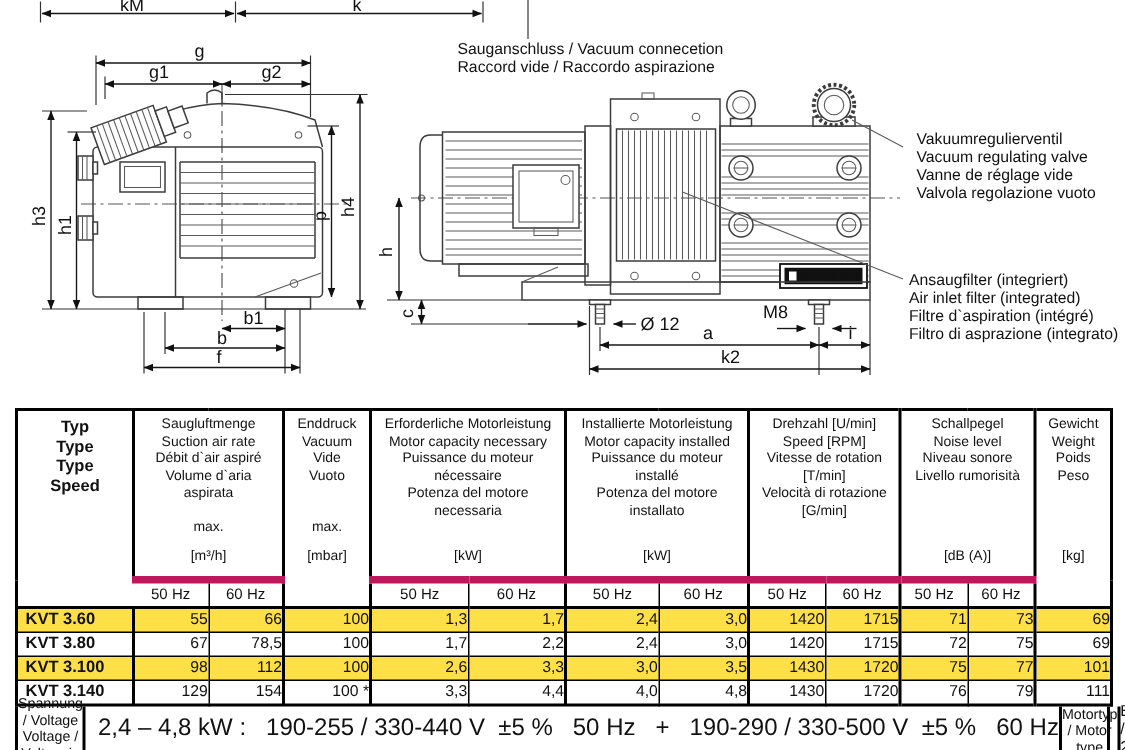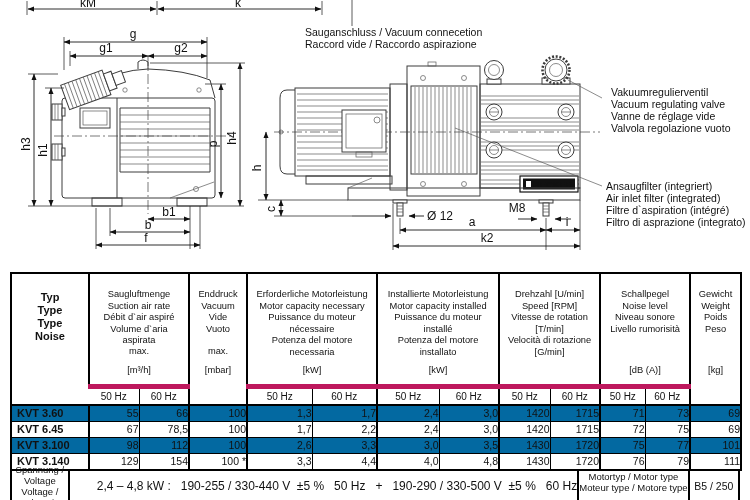--- a/index.html
+++ b/index.html
@@ -18,34 +18,34 @@
   .dt{font-size:12px}
   .an{font-size:10.5px}
   .brandtxt{font-size:8.5px;font-weight:bold;letter-spacing:.6px;fill:#fff}
 
   .tablewrap{position:absolute;left:10px;top:272px;width:730px}
   table.spec{border-collapse:collapse;table-layout:fixed;width:730px;border:2px solid #000}
   .spec th,.spec td{border-left:1px solid #000;padding:0;font-weight:normal;overflow:hidden}
   .spec th:first-child,.spec td:first-child{border-left:none}
   .spec .g{border-left:2px solid #000}
   .hrow th{height:110px;vertical-align:top;font-size:9.3px;line-height:11.6px;text-align:center}
-  .hc{position:relative;height:110px;padding-top:15px;box-sizing:border-box}
+  .hc{position:relative;height:110px;padding-top:3px;box-sizing:border-box}
   .hmax{position:absolute;bottom:26px;left:0;right:0;text-align:center}
   .hunit{position:absolute;bottom:7px;left:0;right:0;text-align:center}
   .typnames{font-weight:bold;font-size:11px;line-height:13px;padding-top:2px}
   tr.sub th{border-top:5px solid #be185d;height:15px;font-size:10px;text-align:center}
   tbody td{border-top:1.5px solid #000;height:15px;font-size:10.5px;text-align:right;line-height:15px}
   tbody tr:first-child td{border-top:2px solid #000}
-  tbody tr.shade{background:#0369a1}
+  tbody tr.shade{background:#fde047}
   td.typ{font-weight:bold;text-align:left;padding-left:5px;font-size:11px}
 
   .vrow{display:flex;width:730px;box-sizing:border-box;border:2px solid #000;border-top:none;height:31px;align-items:stretch}
   .vrow .vl{width:78px;border-right:2px solid #000;font-size:9.5px;line-height:11px;
             display:flex;flex-direction:column;justify-content:center;text-align:center;box-sizing:border-box}
-  .vrow .vv{flex:1;font-size:12px;display:flex;align-items:center;padding-left:27px;white-space:pre}
+  .vrow .vv{flex:1;font-size:16px;display:flex;align-items:center;padding-left:8px;white-space:pre}
   .vrow .ml{width:150px;border-left:2px solid #000;font-size:9.5px;line-height:11px;
             display:flex;flex-direction:column;justify-content:flex-start;text-align:center;box-sizing:border-box}
   .vrow .mv{width:68px;border-left:2px solid #000;font-size:10.5px;display:flex;align-items:center;justify-content:center;box-sizing:border-box}
 
   .prow{display:flex;width:730px;box-sizing:border-box;border-left:2px solid #000;border-right:2px solid #000;height:14px}
   .prow .pc{border-left:1.5px solid #000;box-sizing:border-box}
   .prow .pc:first-child{border-left:none;font-size:10px;font-weight:bold;text-align:center;padding-top:2px}
 </style>
 </head>
 <body>
@@ -285,21 +285,21 @@
     <col style="width:51px">
   </colgroup>
   <thead>
     <tr class="hrow">
       <th rowspan="2">
         <div class="hc">
               <div class="typnames">
           <div>Typ</div>
                 <div>Type</div>
           <div>Type</div>
-                <div>Noise</div>
+                <div>Speed</div>
         </div>
             </div>
       </th>
       <th colspan="2" class="g">
         <div class="hc">
           <div>Saugluftmenge</div>
               <div>Suction air rate</div>
           <div>Débit d`air aspiré</div>
               <div>Volume d`aria</div>
           <div>aspirata</div>
@@ -391,21 +391,21 @@
       <td>1,7</td>
       <td class="g">2,4</td>
       <td>3,0</td>
       <td class="g">1420</td>
       <td>1715</td>
       <td class="g">71</td>
       <td>73</td>
       <td class="g">69</td>
     </tr>
     <tr>
-      <td class="typ">KVT 6.45</td>
+      <td class="typ">KVT 3.80</td>
       <td class="g">67</td>
       <td>78,5</td>
       <td class="g">100</td>
       <td class="g">1,7</td>
       <td>2,2</td>
       <td class="g">2,4</td>
       <td>3,0</td>
       <td class="g">1420</td>
       <td>1715</td>
       <td class="g">72</td>

